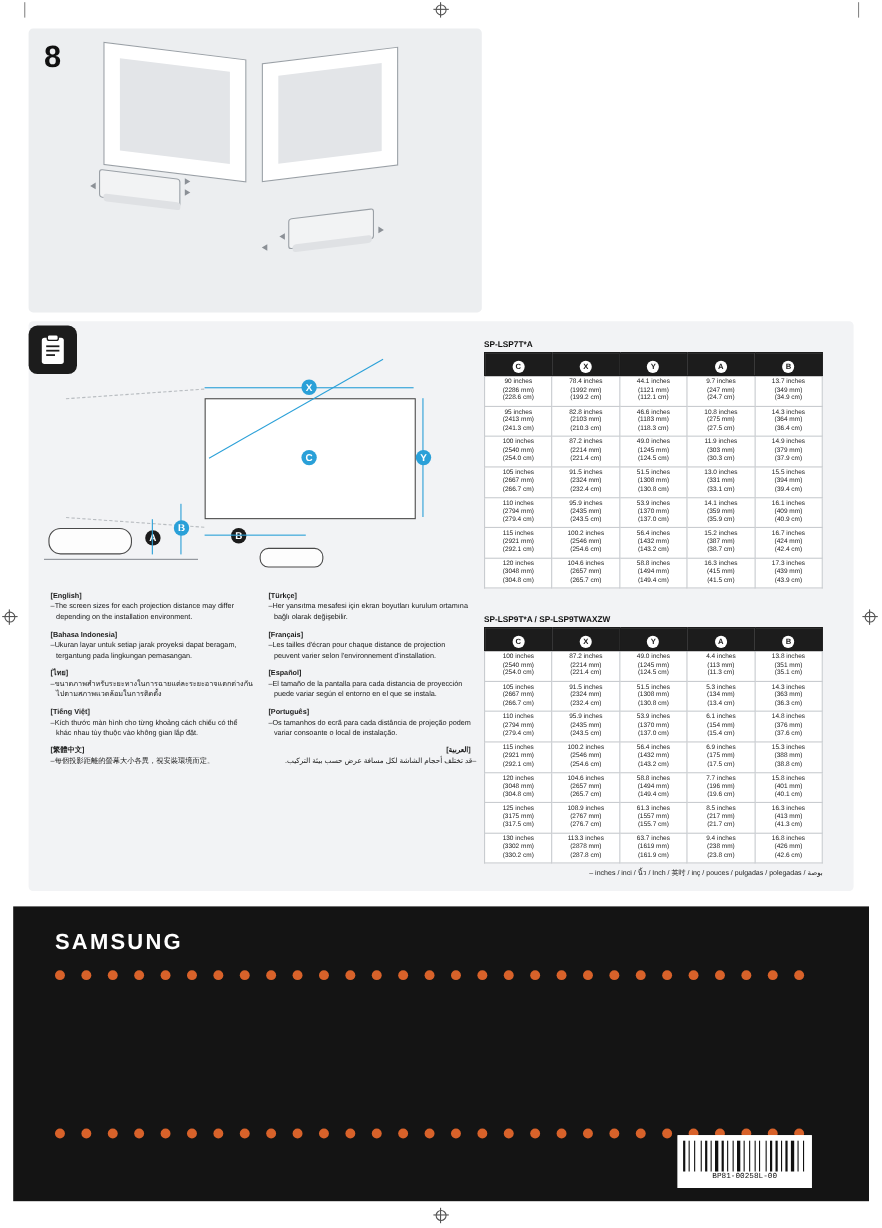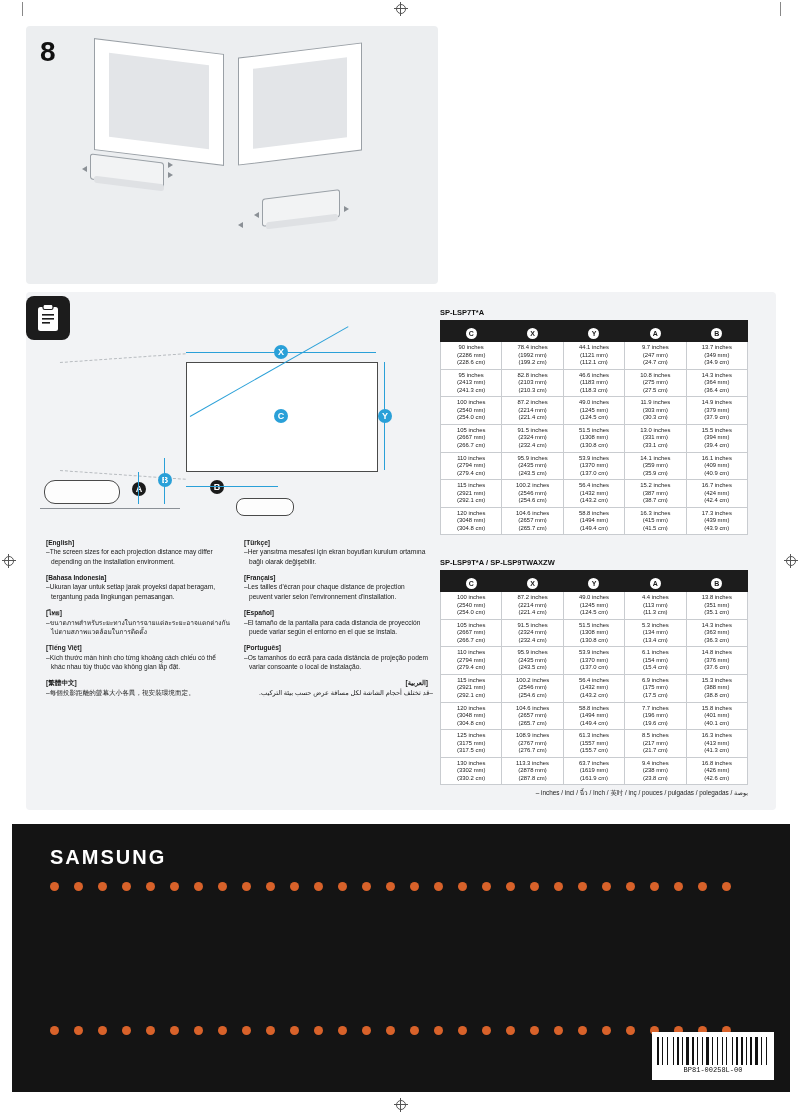--- a/index.html
+++ b/index.html
@@ -261,21 +261,21 @@
     width: 702px;
     top: 28px;
     text-align: center;
     font-size: 34px;
     font-weight: bold;
     color: #141414;
     letter-spacing: -0.5px;
   }
   #barcode-box {
     position: absolute;
-    left: 640px;
+    left: 604px;
     top: 208px;
     width: 120px;
     height: 46px;
     background: #ffffff;
     border: 1px solid #ffffff;
   }
   #barcode-bars {
     position: absolute;
     left: 4px;
     top: 4px;

